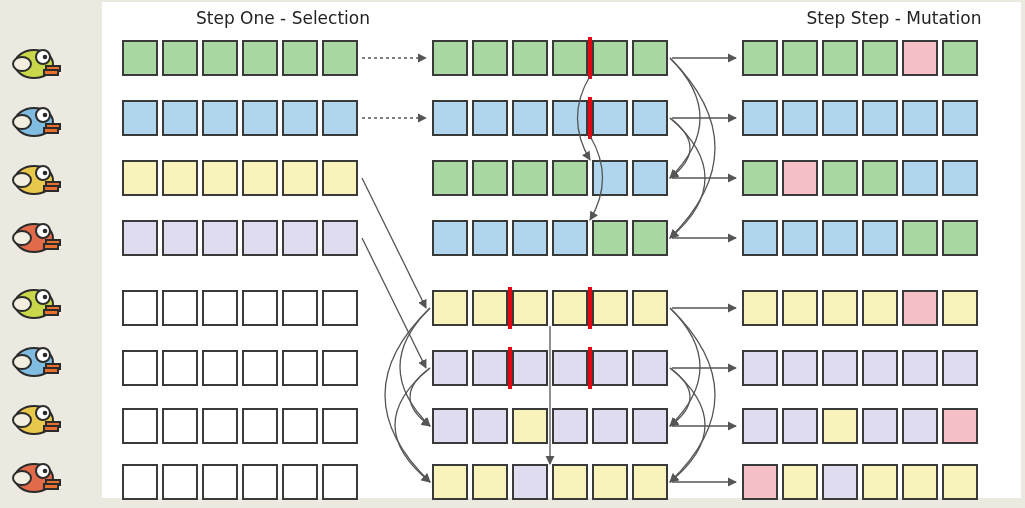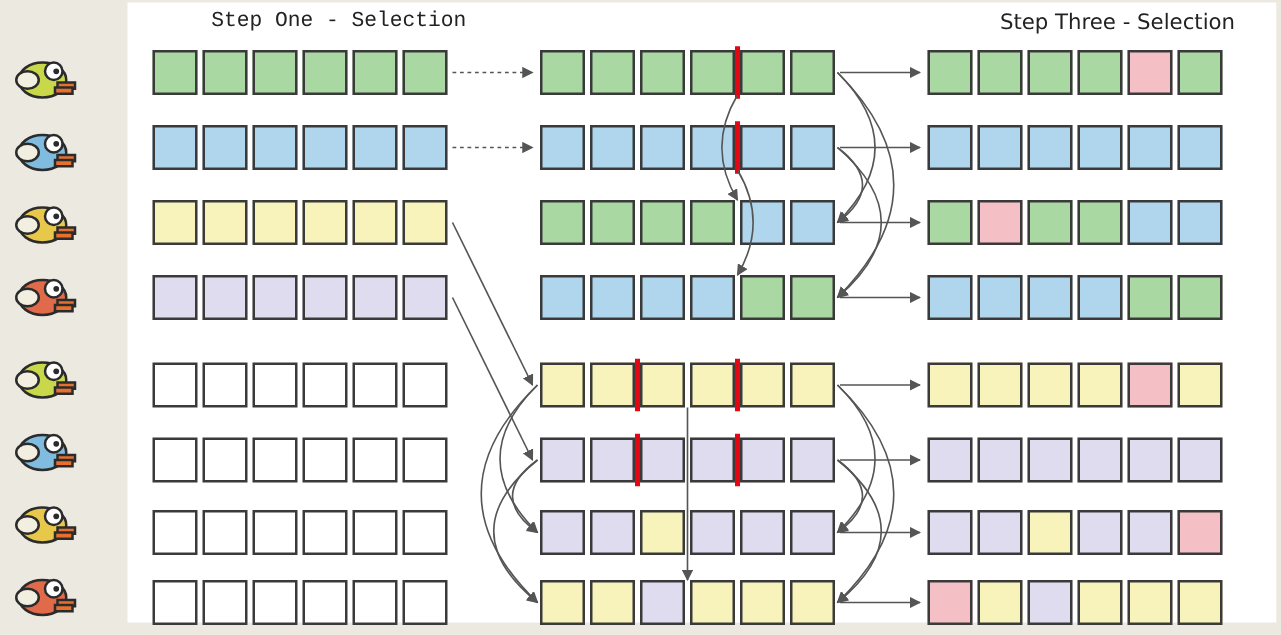--- a/index.html
+++ b/index.html
@@ -1,39 +1,39 @@
 <!DOCTYPE html>
 <html><head>
 <meta charset="utf-8">
 <style>
   html,body{margin:0;padding:0;background:#ece9e1;font-family:"DejaVu Sans",Verdana,sans-serif;}
   #wrap{position:relative;width:1025px;height:508px;overflow:hidden;}
   
   .panel{position:absolute;left:102px;top:2px;width:919px;height:496px;background:#fff;}
   
   .title{position:absolute;top:8px;font-size:17px;color:#222;text-align:center;width:220px;}
-  .t1{left:161px;font-family:Liberation Mono, monospace;} .t2{left:475px;} .t3{left:784px;}
+  .t1{left:173px;} .t2{left:475px;} .t3{left:784px;}
   
   .bird{position:absolute;left:8px;width:56px;height:40px;}
   
   .chrom{position:absolute;display:flex;gap:4px;}
   .gene{width:36px;height:36px;border:2px solid #3a3a3a;box-sizing:border-box;}
   
   .cut{position:absolute;width:4px;background:#e30613;}
   
   svg.arrows{position:absolute;left:0;top:0;width:1025px;height:508px;pointer-events:none;}
 </style>
 </head>
 <body>
 
 <div id="wrap">
   <div class="panel"></div>
 
   <div class="title t1">Step One - Selection</div>
-  <div class="title t3">Step Three - Selection</div>
+  <div class="title t3">Step Step - Mutation</div>
 
   <div id="birds">
       <div class="bird" style="top: 42px;"><svg viewBox="0 0 56 40" width="56" height="40">
     <ellipse cx="26" cy="22" rx="19" ry="14" fill="#c8d84a" stroke="#2b2b2b" stroke-width="2"></ellipse>
     <ellipse cx="14" cy="22" rx="9" ry="7" fill="#f2efe0" stroke="#2b2b2b" stroke-width="2"></ellipse>
     <circle cx="35" cy="15" r="7" fill="#fff" stroke="#2b2b2b" stroke-width="2"></circle>
     <circle cx="37" cy="15" r="2.3" fill="#2b2b2b"></circle>
     <path d="M38 24 L52 24 L52 29 L38 29 Z" fill="#e7702f" stroke="#2b2b2b" stroke-width="2"></path>
     <path d="M36 28 L50 28 L50 33 L36 33 Z" fill="#e7702f" stroke="#2b2b2b" stroke-width="2"></path>
   </svg></div>

